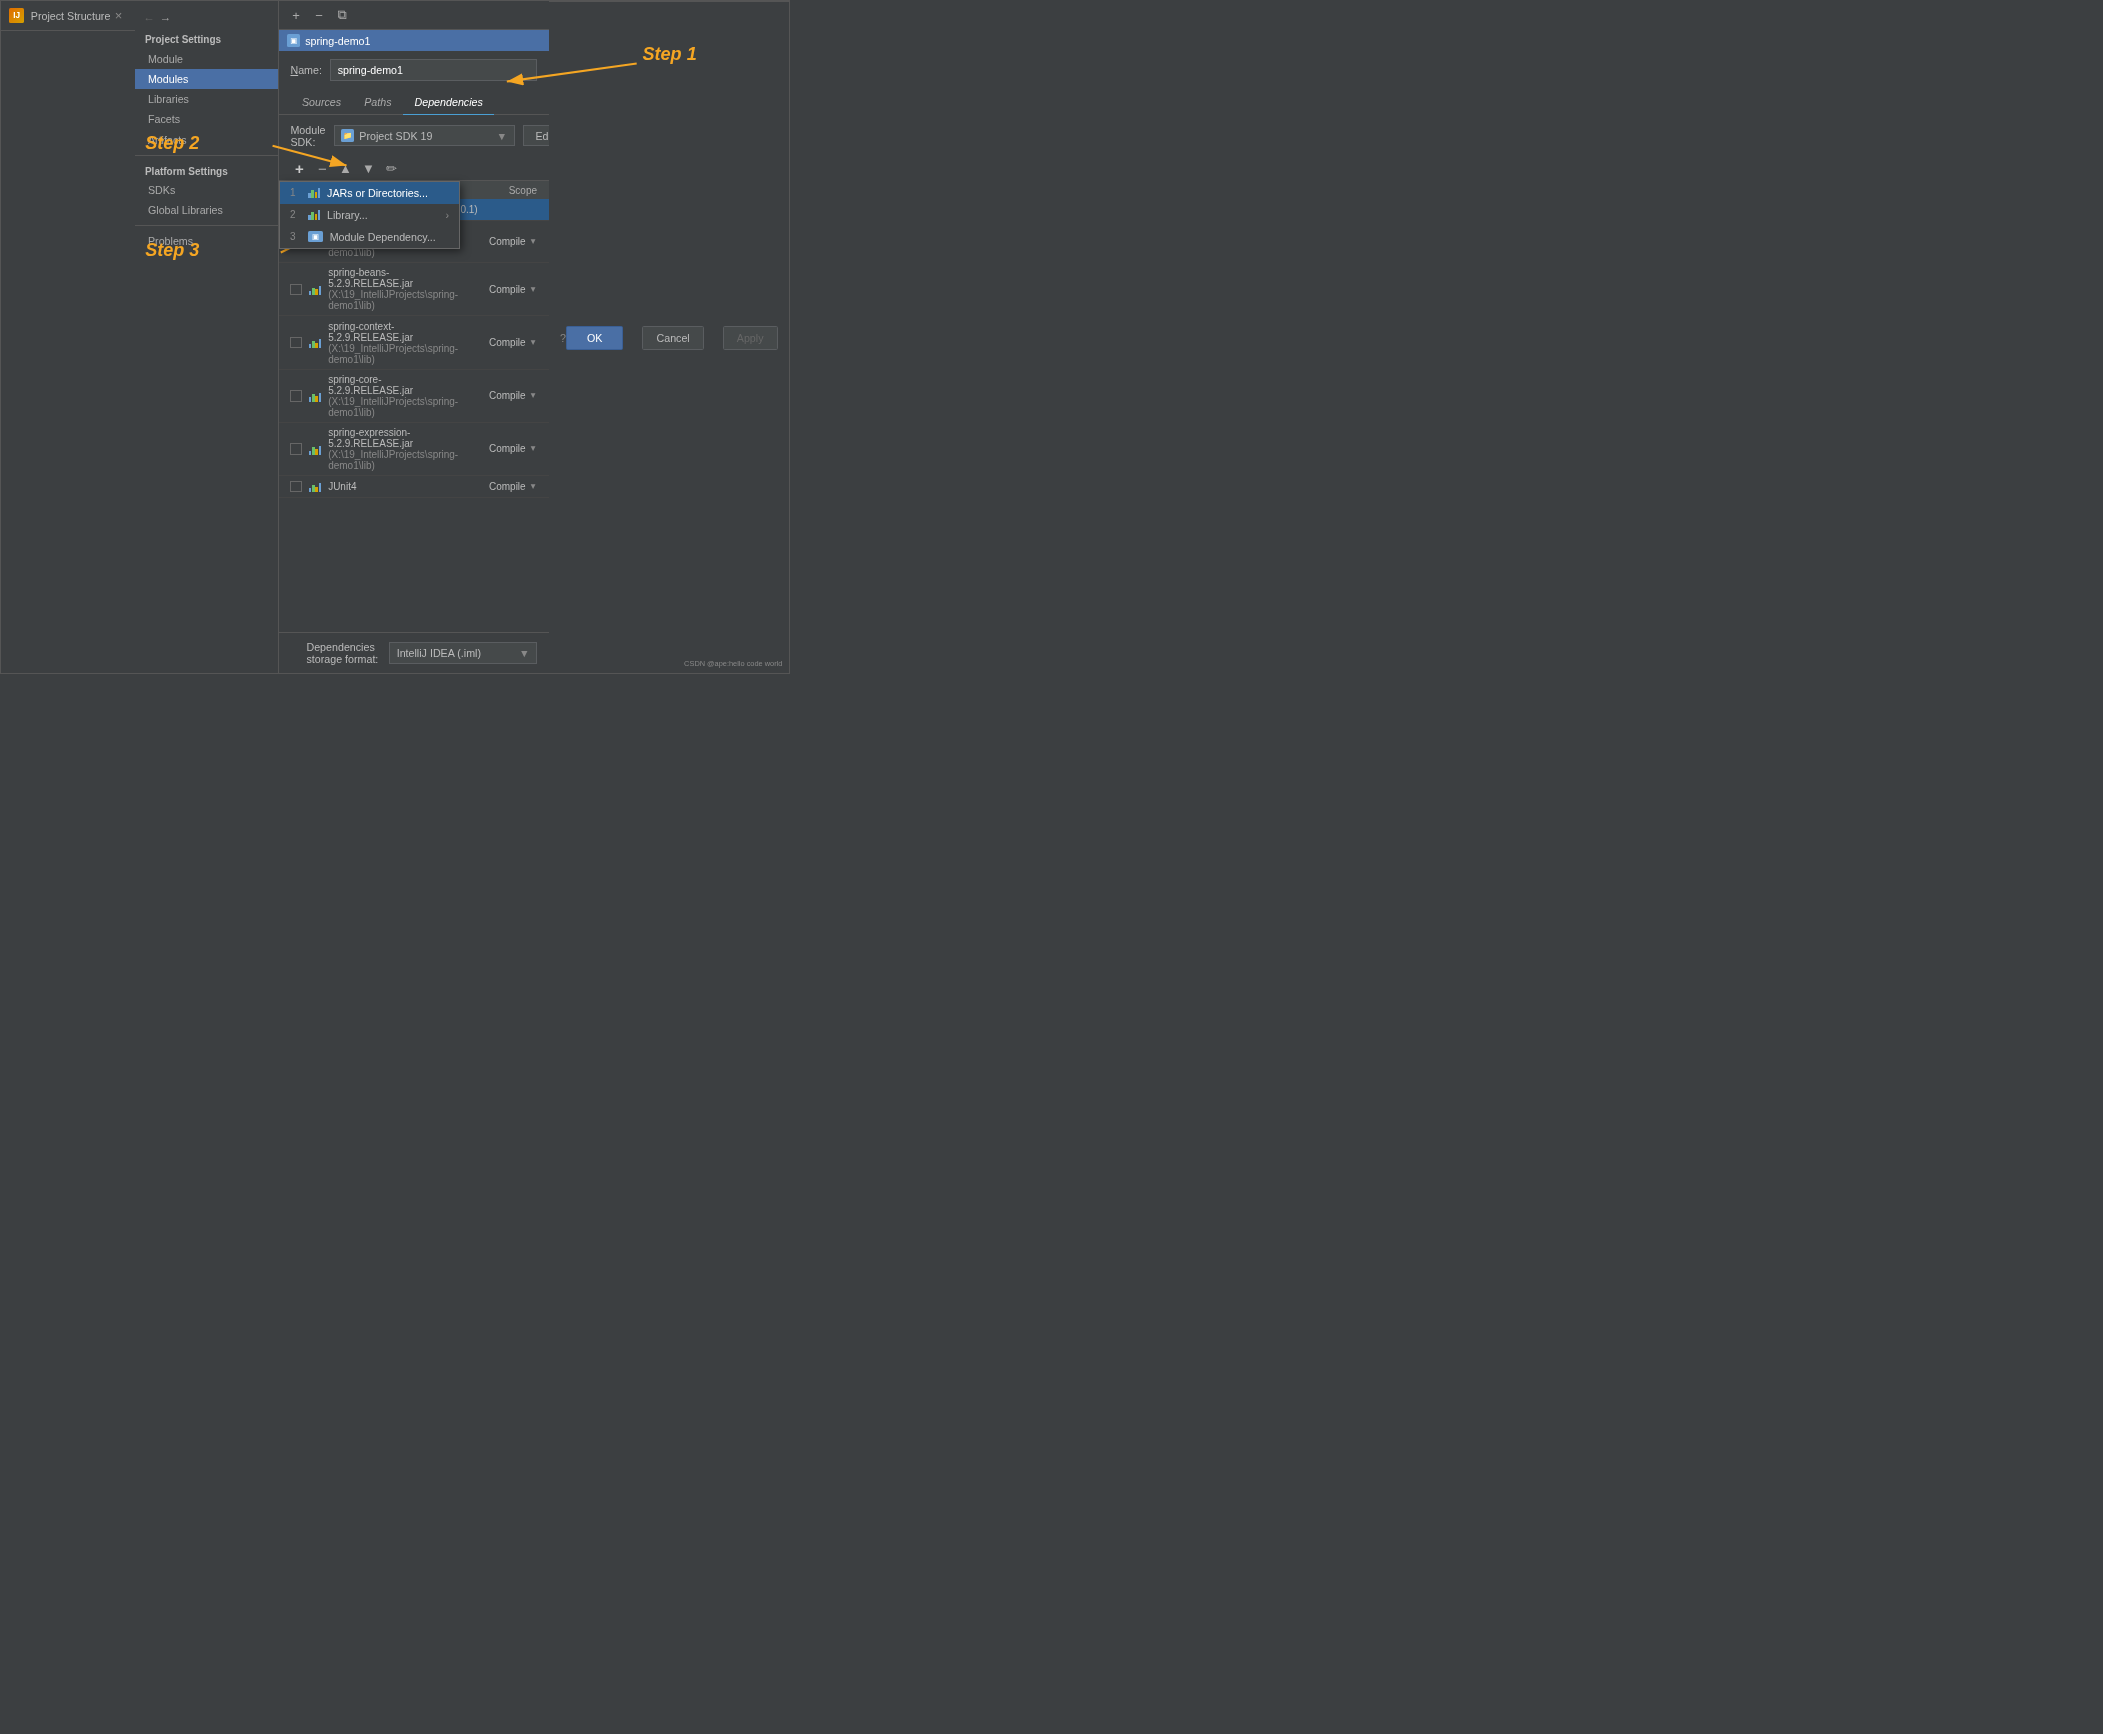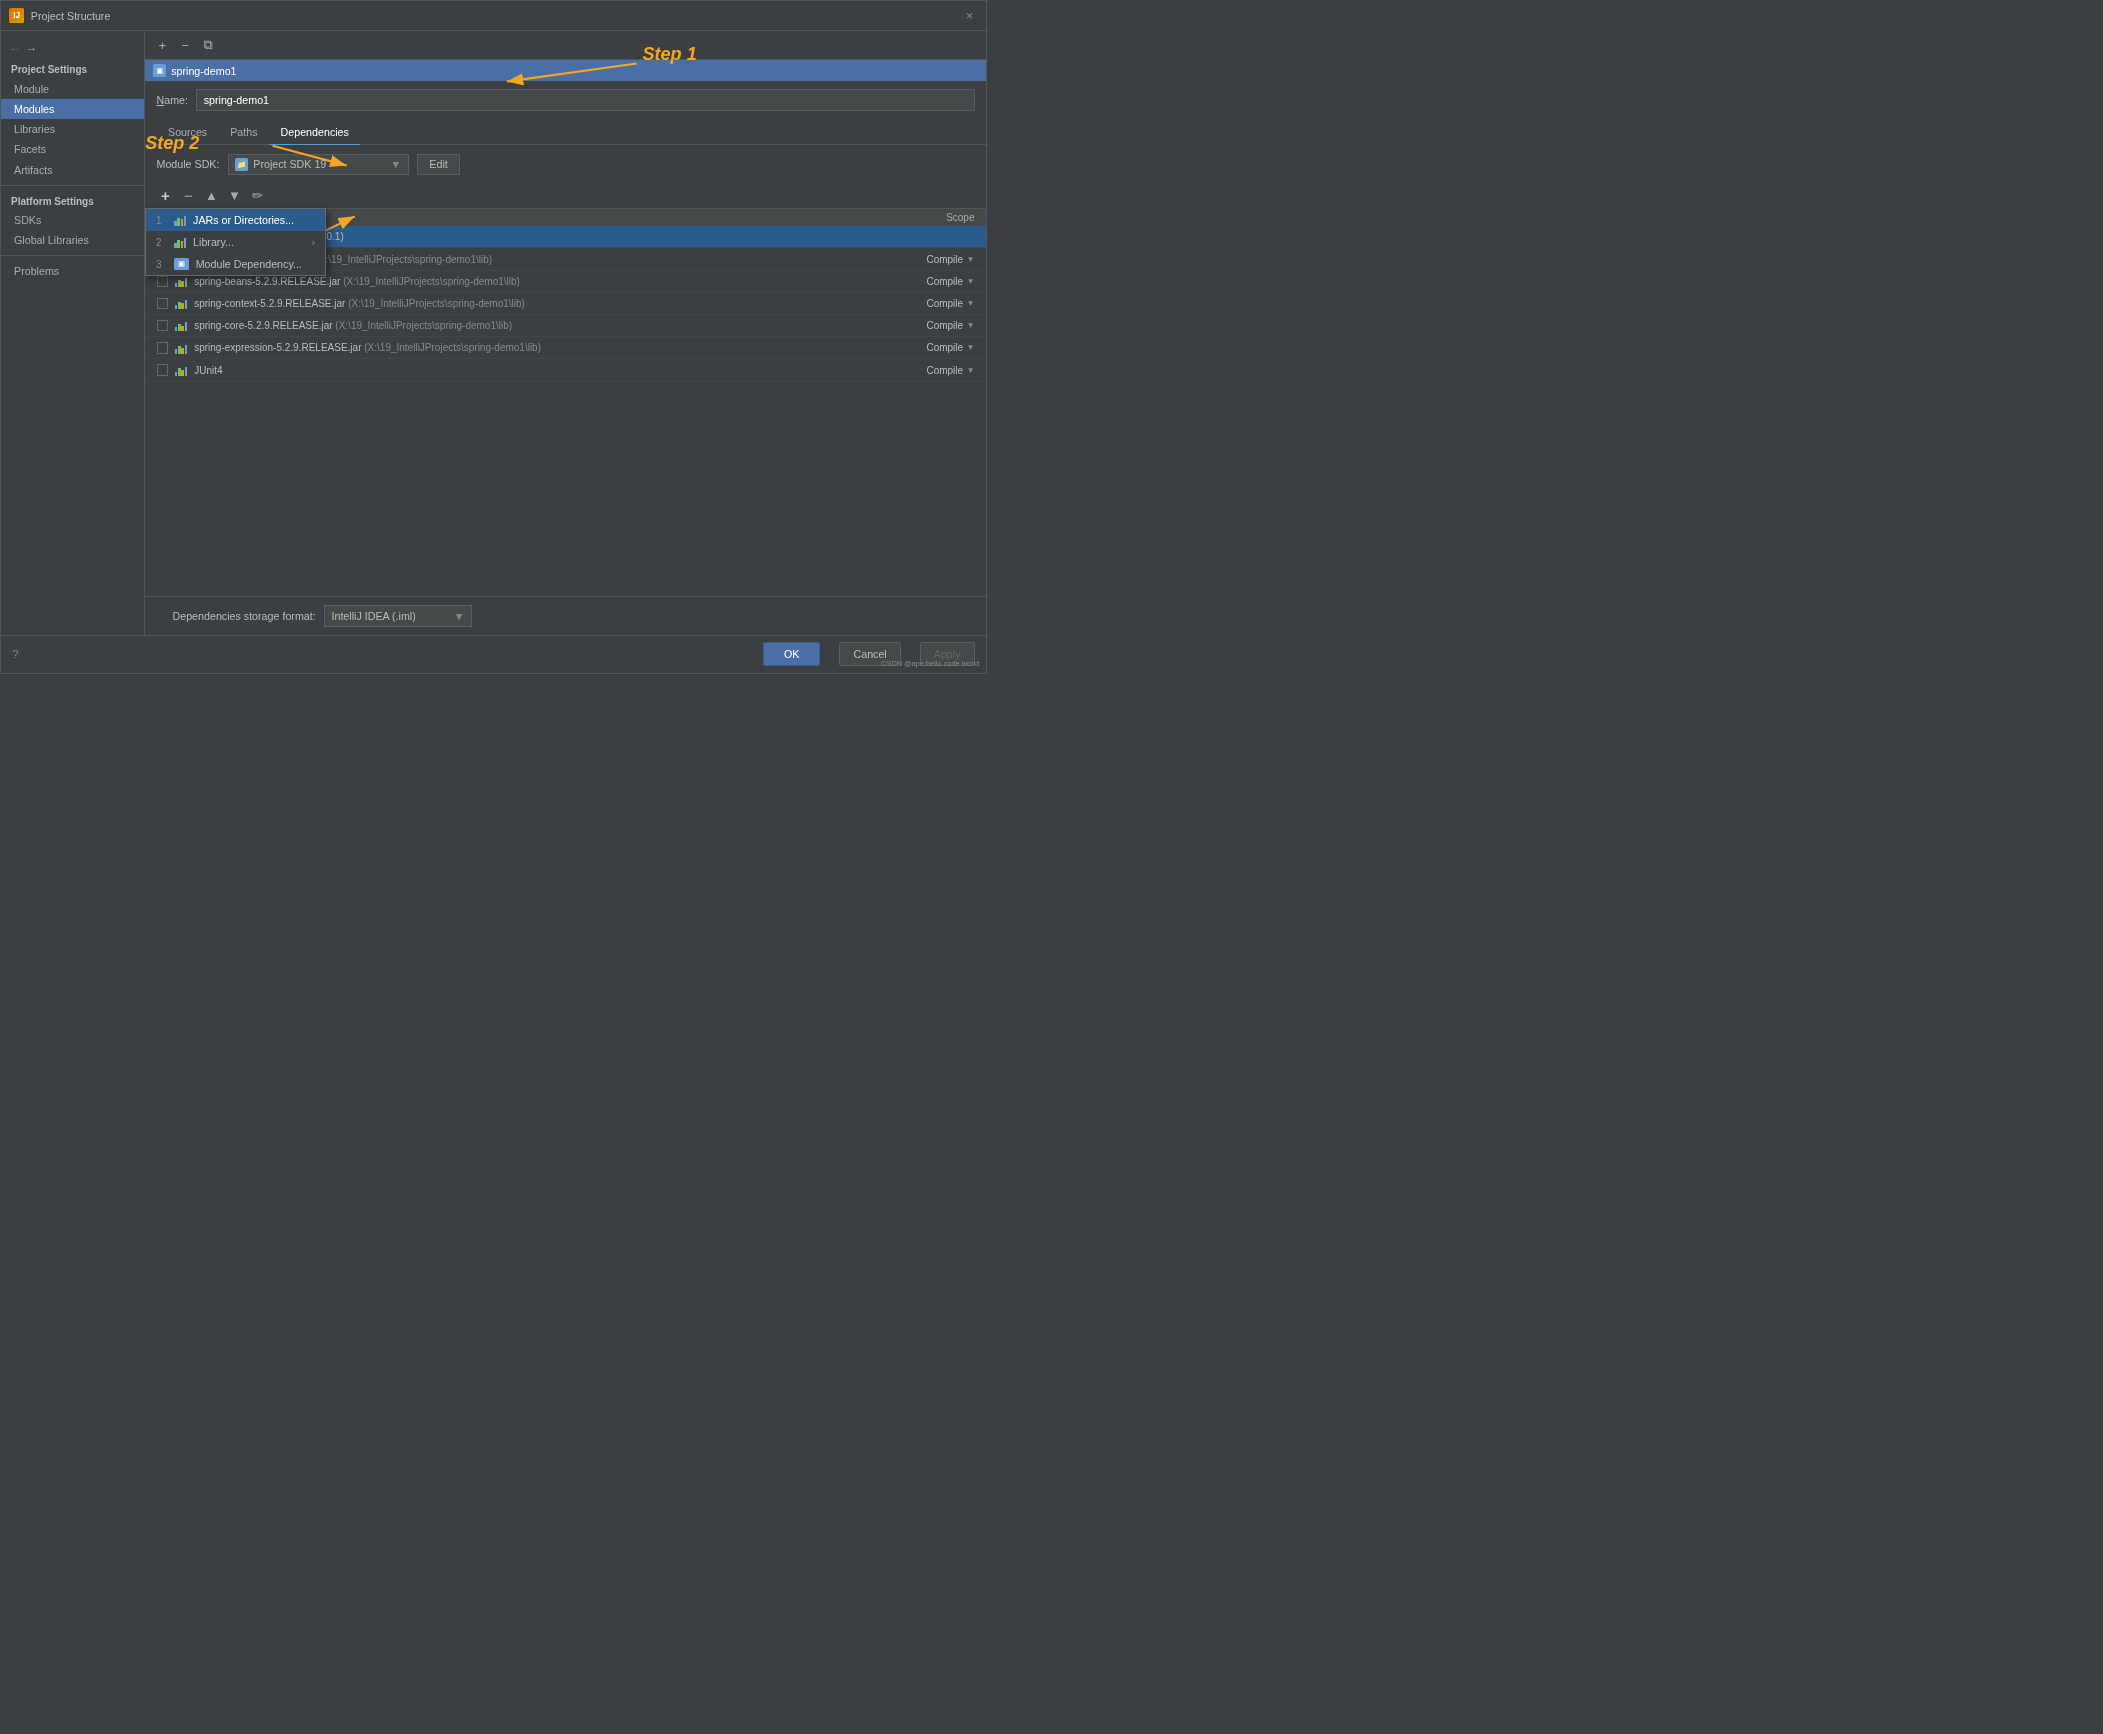--- a/index.html
+++ b/index.html
@@ -6,26 +6,26 @@
     body {
       background: #3c3f41;
       font-family: 'Segoe UI', Arial, sans-serif;
       font-size: 10.7px;
       color: #bbbbbb;
       width: 987px;
       height: 674px;
       overflow: hidden;
     }
     .window {
-      width: 987px;
+      width: 790px;
       height: 674px;
       background: #3c3f41;
       border: 0.8px solid #555;
       display: flex;
-      flex-direction: column;
+      flex-direction: row;
     }
     .titlebar {
       background: #3c3f41;
       height: 30px;
       display: flex;
       align-items: center;
       padding: 0 8.2px;
       border-bottom: 0.8px solid #555;
       flex-shrink: 0;
     }
@@ -183,20 +183,21 @@
       padding: 3.3px 6.6px;
       font-size: 10.7px;
       outline: none;
       height: 21.4px;
     }
     .tabs-row {
       display: flex;
       border-bottom: 0.8px solid #555;
       padding: 0 11.5px;
       flex-shrink: 0;
+      font-style: italic;
     }
     .tab {
       padding: 6.6px 11.5px;
       cursor: pointer;
       color: #aaaaaa;
       font-size: 10.7px;
       border-bottom: 1.6px solid transparent;
       margin-bottom: -0.8px;
     }
     .tab.active {

